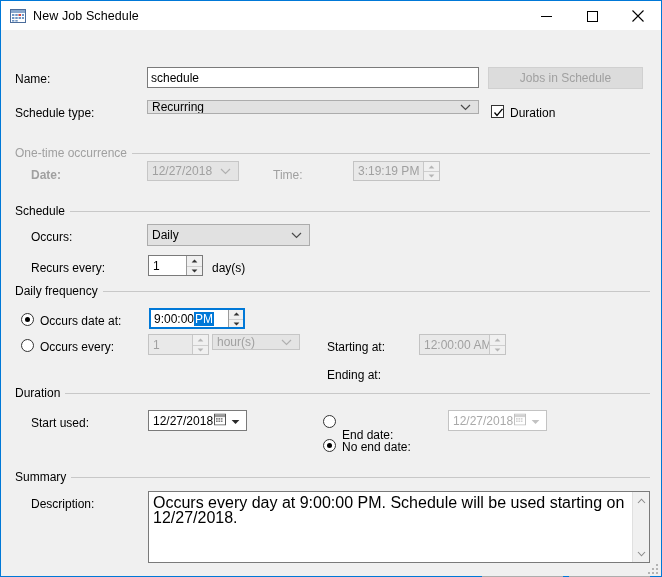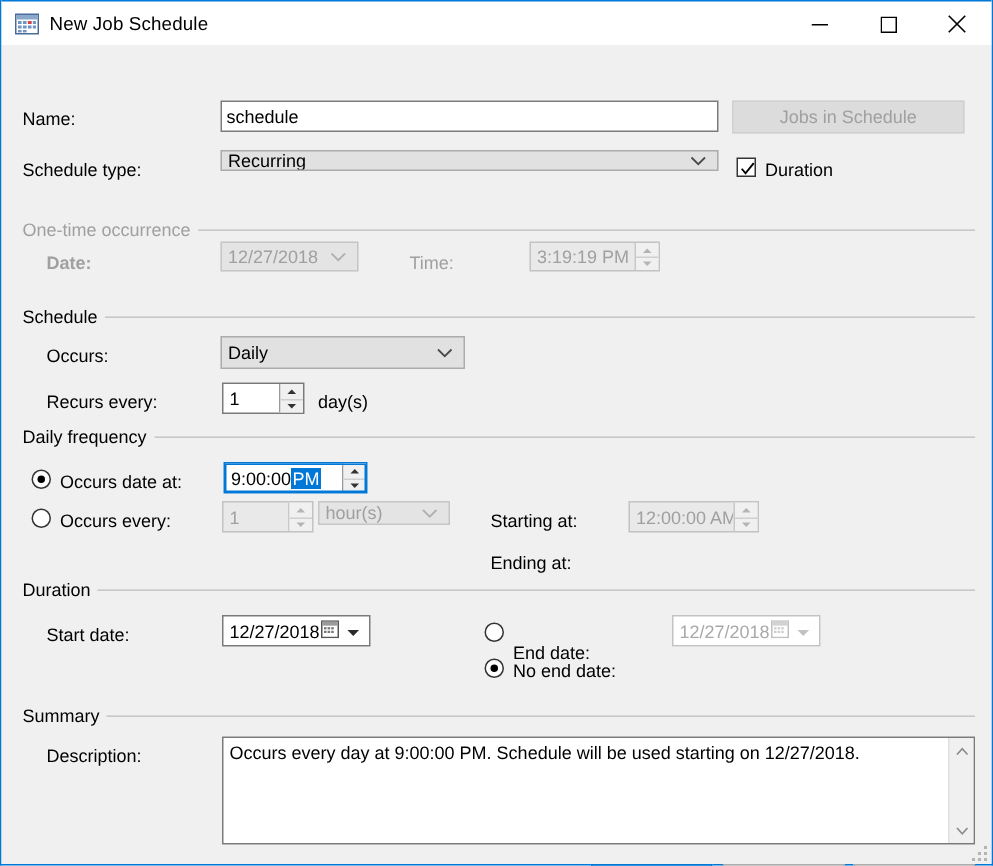--- a/index.html
+++ b/index.html
@@ -218,21 +218,21 @@
   
   .descbox {
     position: absolute;
     background: #ffffff;
     border: 1px solid #7a7a7a;
     overflow: hidden;
   }
   .desc-text {
     position: absolute;
     left: 4px; top: 3px; right: 20px;
-    font-size: 12px; color: #000;
+    font-size: 16px; color: #000;
     line-height: 15px;
   }
   .desc-scroll {
     position: absolute; right: 0; top: 0; bottom: 0;
     width: 17px;
     background: #f0f0f0;
     border-left: 1px solid #e0e0e0;
   }
   .desc-scroll .arrow {
     position: absolute; left: 0; width: 17px; height: 17px;
@@ -450,21 +450,21 @@
             </svg>
         </span>
       </span>
     </div>
 
     <div class="lbl" style="left:326px; top:338px;">Ending at:</div>
 
     <div class="group-cap" style="left:14px; top:356px;">Duration</div>
     <div class="group-line" style="left:14px; top:363px; width:635px;"></div>
 
-    <div class="lbl" style="left:30px; top:386px;">Start date:</div>
+    <div class="lbl" style="left:30px; top:386px;">Start used:</div>
     <div class="datebox" style="left:147px; top:380px; width:99px; height:21px;">
       <span>12/27/2018</span>
       <span class="cal">
         <svg width="12" height="12" viewBox="0 0 12 12">
           <rect x="0.5" y="0.5" width="11" height="11" fill="#fff" stroke="#555"></rect>
           <rect x="1" y="1" width="10" height="2.6" fill="#9a9a9a"></rect>
           <g fill="#777">
               <rect x="2" y="4.6" width="1.7" height="1.5"></rect>
               <rect x="4.4" y="4.6" width="1.7" height="1.5"></rect>
               <rect x="6.8" y="4.6" width="1.7" height="1.5"></rect>

